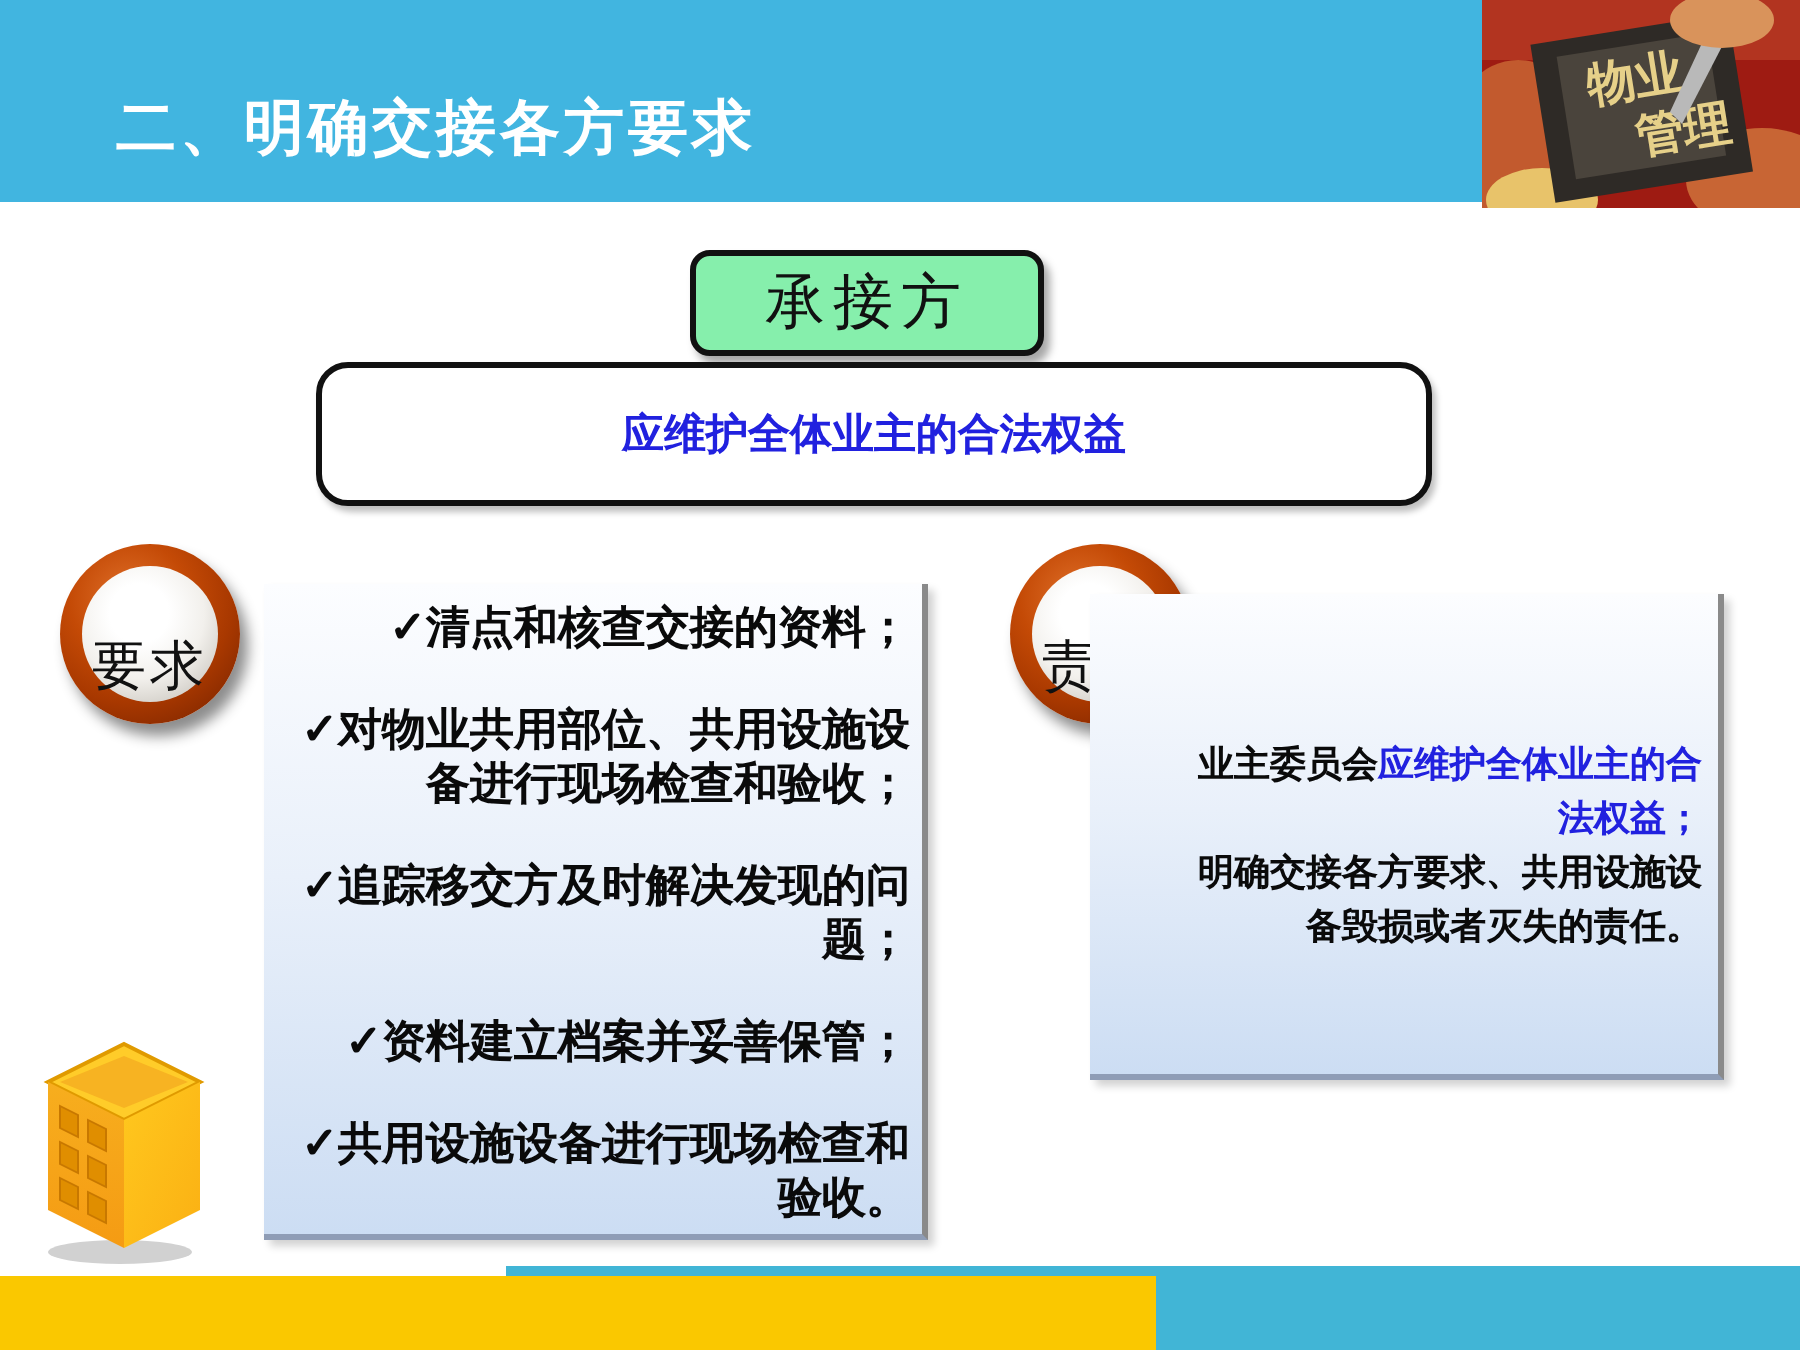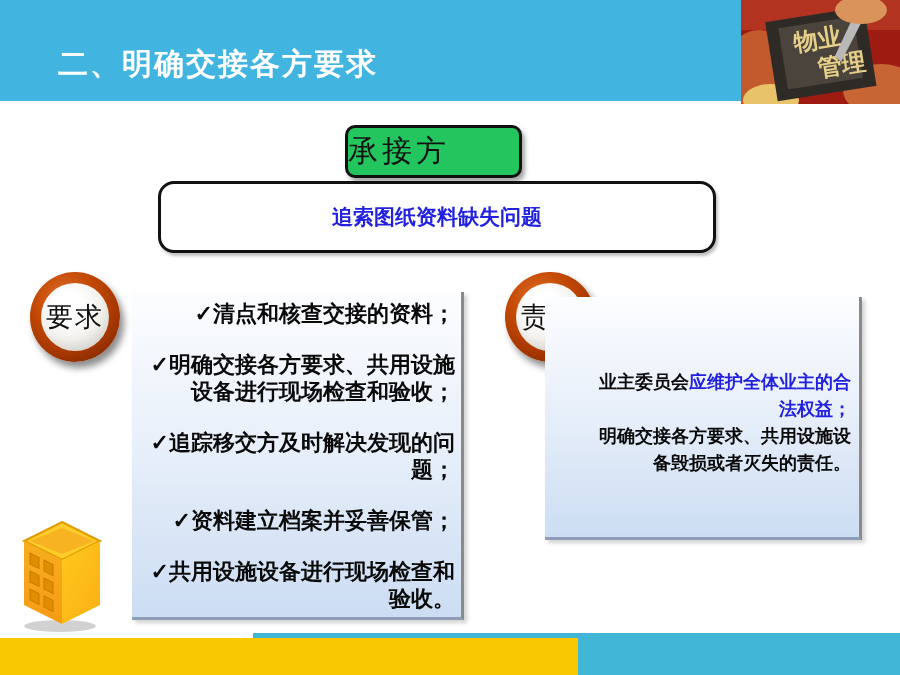--- a/index.html
+++ b/index.html
@@ -8,40 +8,40 @@
   .abs{position:absolute;}
 
   
   .header-band{left:0;top:0;width:900px;height:101px;background:#41B5E0;}
   .slide-title{left:58px;top:44px;color:#ffffff;font-size:30px;font-weight:bold;
                letter-spacing:2px;white-space:nowrap;
                font-family:"Liberation Sans","DejaVu Sans",sans-serif;}
   .header-photo{left:741px;top:0;width:159px;height:104px;overflow:hidden;}
 
   
-  .taker-box{left:345px;top:125px;width:171px;height:47px;background:#22c55e;
+  .taker-box{left:345px;top:125px;width:171px;height:47px;background:#86efac;
              border:3px solid #111;border-radius:10px;display:flex;align-items:center;
-             box-shadow:3px 4px 4px rgba(0,0,0,0.35);}
+             justify-content:center;box-shadow:3px 4px 4px rgba(0,0,0,0.35);}
   .taker-box span{font-family:"Liberation Serif","DejaVu Serif",serif;font-size:30px;
                   color:#111;letter-spacing:4px;}
 
   
   .desc-box{left:158px;top:181px;width:552px;height:66px;background:#fff;
             border:3px solid #111;border-radius:16px;box-shadow:2px 3px 3px rgba(0,0,0,0.25);
             display:flex;flex-direction:column;align-items:center;justify-content:center;}
   .desc-box div{font-family:"Liberation Serif","DejaVu Serif",serif;font-weight:bold;
                 font-size:21px;line-height:28px;color:#2121DF;white-space:nowrap;}
 
   
   .badge{width:90px;height:90px;border-radius:50%;
          background:radial-gradient(circle at 38% 30%,#e0702a 0%,#c44a06 35%,#a83800 62%,#6f1f00 100%);
          box-shadow:4px 6px 7px rgba(0,0,0,0.45);}
   .badge .inner{position:absolute;left:11px;top:11px;right:11px;bottom:11px;border-radius:50%;
          background:radial-gradient(circle at 42% 35%,#ffffff 25%,#f2f0ec 55%,#cdc9c2 85%,#a8a49e 100%);
-         display:flex;align-items:center;justify-content:center;}
+         display:flex;align-items:flex-end;justify-content:center;}
   .badge .inner span{font-family:"Liberation Serif","DejaVu Serif",serif;font-size:27px;
          color:#111;letter-spacing:2px;}
   .badge-req{left:30px;top:272px;}
   .badge-resp{left:505px;top:272px;}
 
   
   .panel{background:linear-gradient(180deg,#fcfdff 0%,#e9f0fa 45%,#ccddf3 100%);
          border-right:3px solid #8a8a8a;border-bottom:3px solid #8f9db6;
          box-shadow:3px 3px 4px rgba(0,0,0,0.18);
          font-family:"Liberation Serif","DejaVu Serif",serif;font-weight:bold;color:#0a0a0a;text-align:right;}
@@ -83,35 +83,35 @@
     <polygon points="120,0 132,0 100,62 94,56" fill="#B9B9B9"></polygon>
     <ellipse cx="120" cy="10" rx="26" ry="14" fill="#D9935B"></ellipse>
   </svg>
 </div>
 
 <div class="abs taker-box">
   <span>承接方</span>
 </div>
 
 <div class="abs desc-box">
-  <div>追索图纸资料缺失问题</div>
+  <div>应维护全体业主的合法权益</div>
 </div>
 
 <div class="abs badge badge-req">
   <div class="inner">
     <span>要求</span>
   </div>
 </div>
 
 <div class="abs panel panel-req">
   <div class="req-item">
     <span class="check">✓</span><span>清点和核查交接的资料；</span>
   </div>
   <div class="req-item">
-    <span class="check">✓</span><span>明确交接各方要求、共用设施设备进行现场检查和验收；</span>
+    <span class="check">✓</span><span>对物业共用部位、共用设施设备进行现场检查和验收；</span>
   </div>
   <div class="req-item">
     <span class="check">✓</span><span>追踪移交方及时解决发现的问题；</span>
   </div>
   <div class="req-item">
     <span class="check">✓</span><span>资料建立档案并妥善保管；</span>
   </div>
   <div class="req-item">
     <span class="check">✓</span><span>共用设施设备进行现场检查和验收。</span>
   </div>

